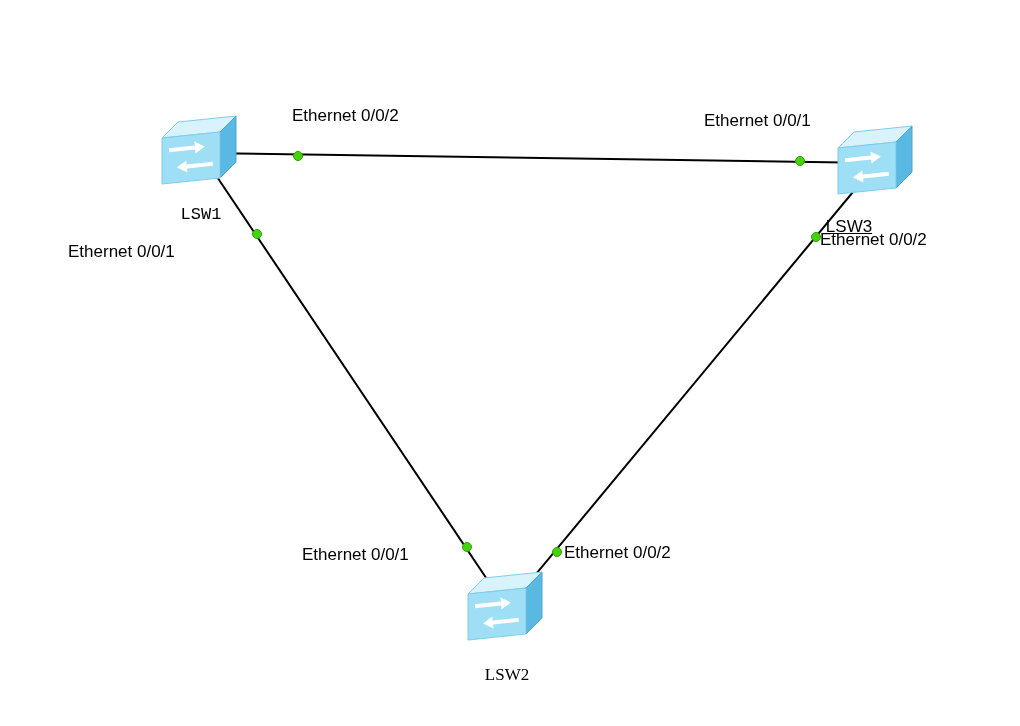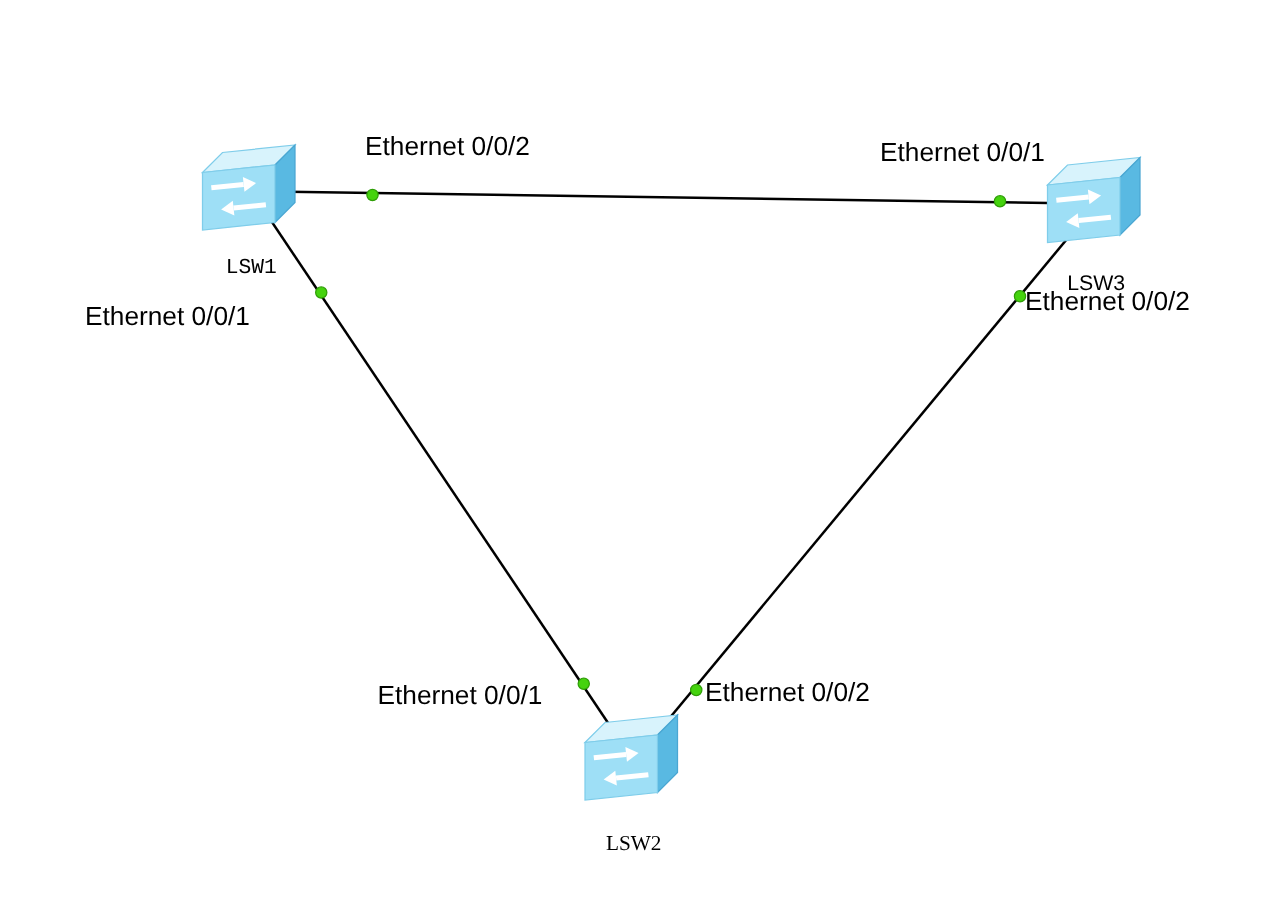--- a/index.html
+++ b/index.html
@@ -34,21 +34,21 @@
   .device-label {
     position: absolute;
     width: 90px;
     text-align: center;
     font-size: 17px;
     color: #000000;
     white-space: nowrap;
   }
   .port-label {
     position: absolute;
-    font-size: 21px;
+    font-size: 17px;
     color: #000000;
     white-space: nowrap;
   }
 </style>
 </head>
 <body>
 
 <div class="canvas">
 
   <svg class="wires" viewBox="0 0 1020 726">
@@ -94,21 +94,21 @@
       <polygon points="64,20 80,4 80,50 64,66" fill="#59b9e2" stroke="#4aa6d2" stroke-width="1"></polygon>
       <polygon points="6,26 64,20 64,66 6,72" fill="#9edff6" stroke="#7fcdea" stroke-width="1"></polygon>
       <g transform="rotate(-6 35 46)">
         <line x1="14" y1="36" x2="40" y2="36" stroke="#ffffff" stroke-width="4"></line>
         <polygon points="40,30 50,36 40,42" fill="#ffffff"></polygon>
         <line x1="56" y1="54" x2="30" y2="54" stroke="#ffffff" stroke-width="4"></line>
         <polygon points="30,48 20,54 30,60" fill="#ffffff"></polygon>
       </g>
     </svg>
   </div>
-  <div class="device-label" style="left:832px; top:217px;">LSW3</div>
+  <div class="device-label" style="left:804px; top:217px;text-decoration:underline;">LSW3</div>
 
   <div class="device" style="left:462px; top:568px;">
     <svg width="90" height="84" viewBox="0 0 90 84">
       <polygon points="6,26 22,10 80,4 64,20" fill="#d8f3fc" stroke="#7fcdea" stroke-width="1"></polygon>
       <polygon points="64,20 80,4 80,50 64,66" fill="#59b9e2" stroke="#4aa6d2" stroke-width="1"></polygon>
       <polygon points="6,26 64,20 64,66 6,72" fill="#9edff6" stroke="#7fcdea" stroke-width="1"></polygon>
       <g transform="rotate(-6 35 46)">
         <line x1="14" y1="36" x2="40" y2="36" stroke="#ffffff" stroke-width="4"></line>
         <polygon points="40,30 50,36 40,42" fill="#ffffff"></polygon>
         <line x1="56" y1="54" x2="30" y2="54" stroke="#ffffff" stroke-width="4"></line>

